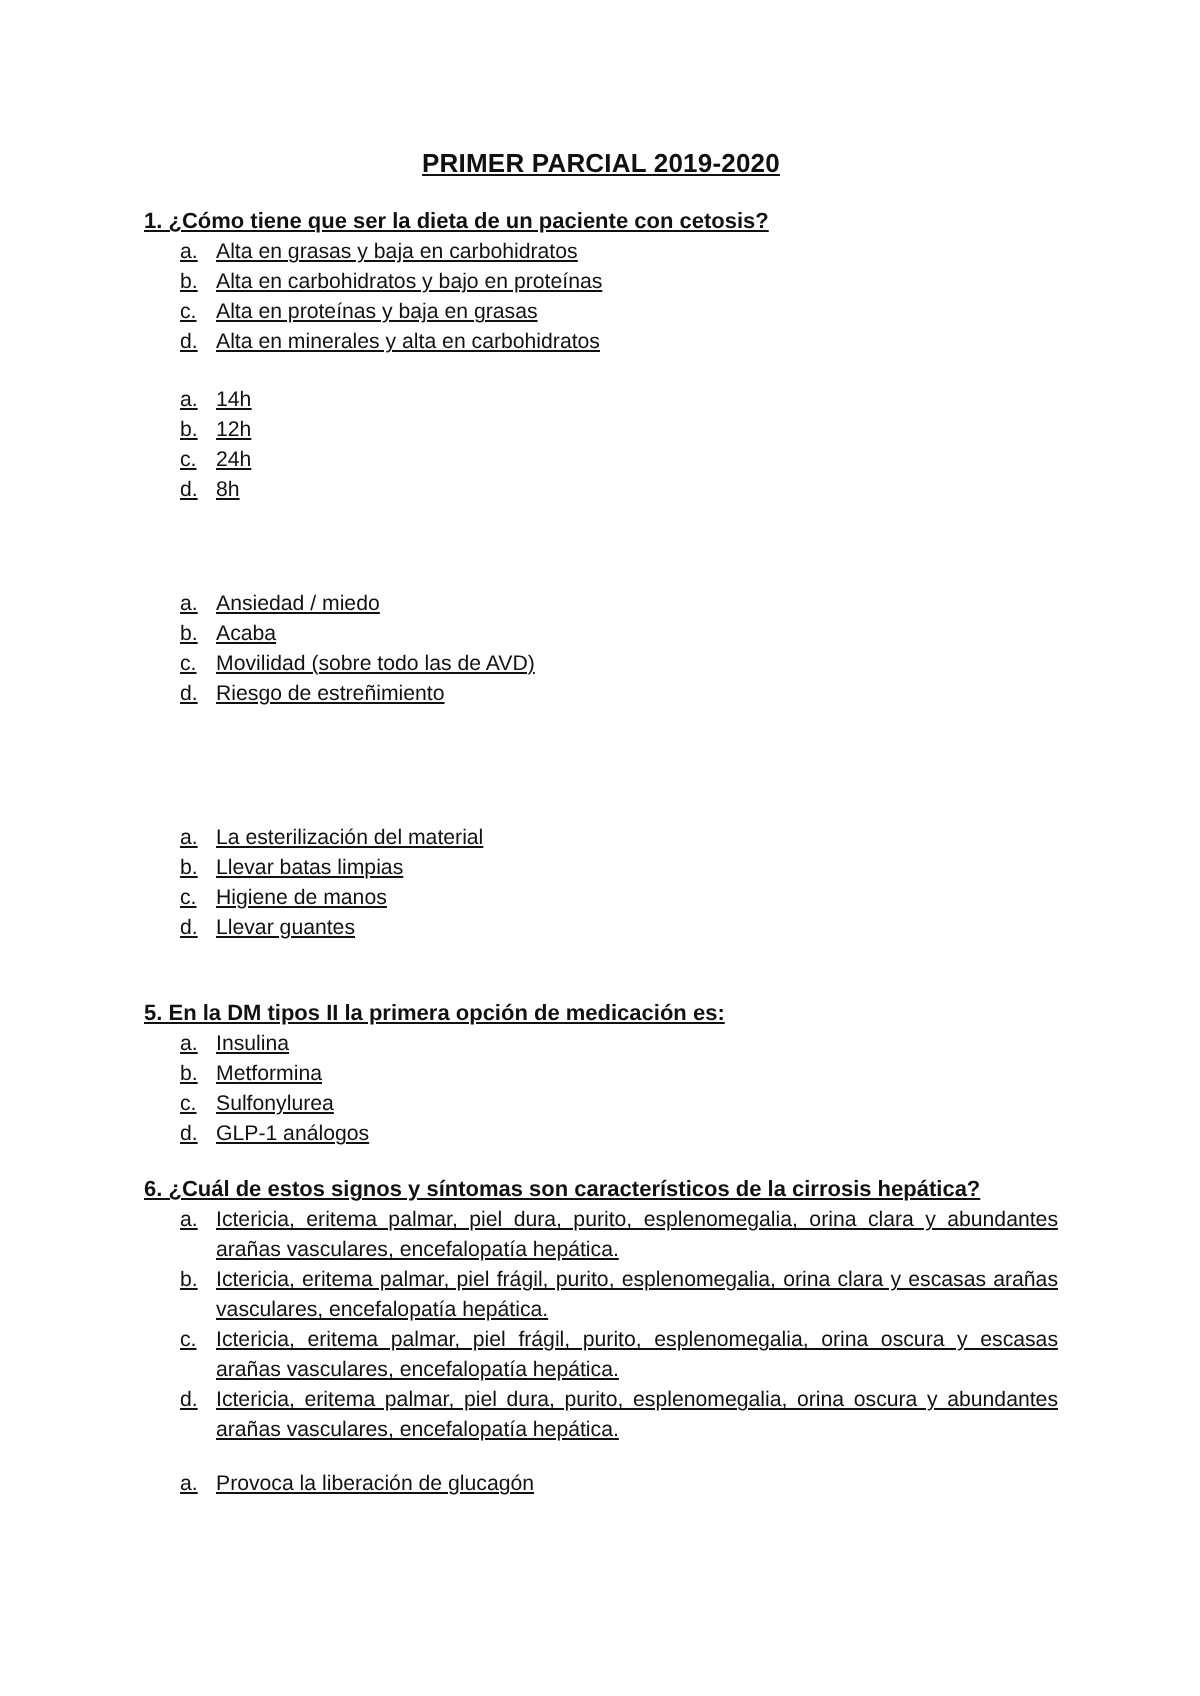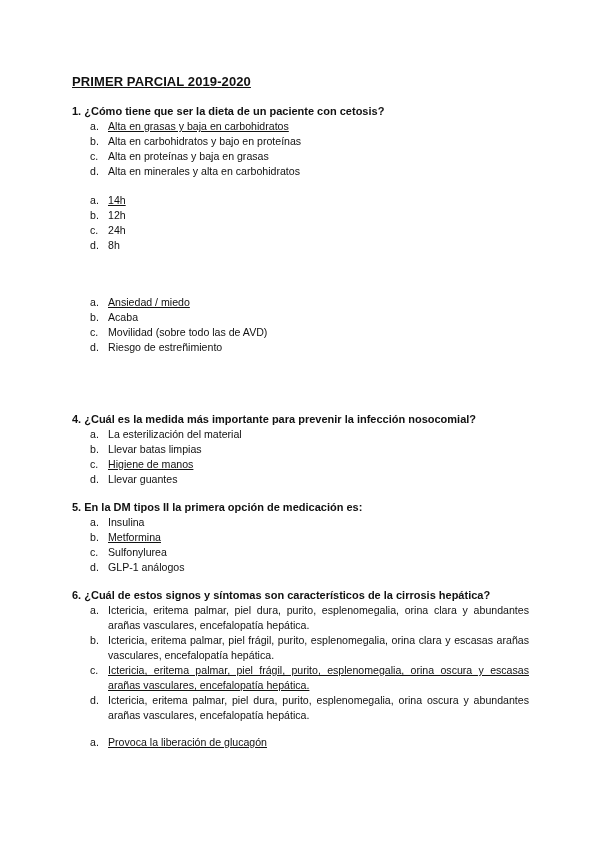--- a/index.html
+++ b/index.html
@@ -1,21 +1,21 @@
 <!DOCTYPE html>
 <html><head>
 <meta charset="utf-8">
 <style>
   html, body { margin: 0; padding: 0; background: #ffffff; }
   body { width: 600px; height: 848px; position: relative; overflow: hidden;
          font-family: "Liberation Sans", sans-serif; color: #111; }
   .page { position: absolute; left: 72px; top: 0; width: 457px; }
-  .title { position: absolute; top: 74px; left: 0; width: 457px; text-align: left;
+  .title { position: absolute; top: 74px; left: 0; width: 457px; text-align: center;
            font-weight: bold; font-size: 13px; text-decoration: underline; letter-spacing: 0.1px; }
-  .q { position: absolute; left: 0; width: 457px; }
+  .q { position: absolute; left: 0; width: 457px; text-decoration: underline; }
   .q-text { font-weight: bold; font-size: 11px; line-height: 15px; text-align: justify; }
   .opts { margin: 0; padding: 0; list-style: none; }
   .opt { display: flex; font-size: 10.6px; line-height: 15px; }
   .opt-letter { width: 36px; flex: none; text-align: left; padding-left: 18px; box-sizing: border-box; }
   .opt-text { flex: 1; text-align: justify; }
   .u { text-decoration: underline; }
 </style>
 </head>
 <body>
 
@@ -80,21 +80,20 @@
           <span class="opt-text">Movilidad (sobre todo las de AVD)</span>
         </li>
       <li class="opt">
           <span class="opt-letter">d.</span>
           <span class="opt-text">Riesgo de estreñimiento</span>
         </li>
     </ul>
   </div>
 
   <div class="q" style="top:412px">
-    <div class="q-text">4. ¿Cuál es la medida más importante para prevenir la infección nosocomial?</div>
     <ul class="opts">
       <li class="opt">
           <span class="opt-letter">a.</span>
           <span class="opt-text">La esterilización del material</span>
         </li>
       <li class="opt">
           <span class="opt-letter">b.</span>
           <span class="opt-text">Llevar batas limpias</span>
         </li>
       <li class="opt">

